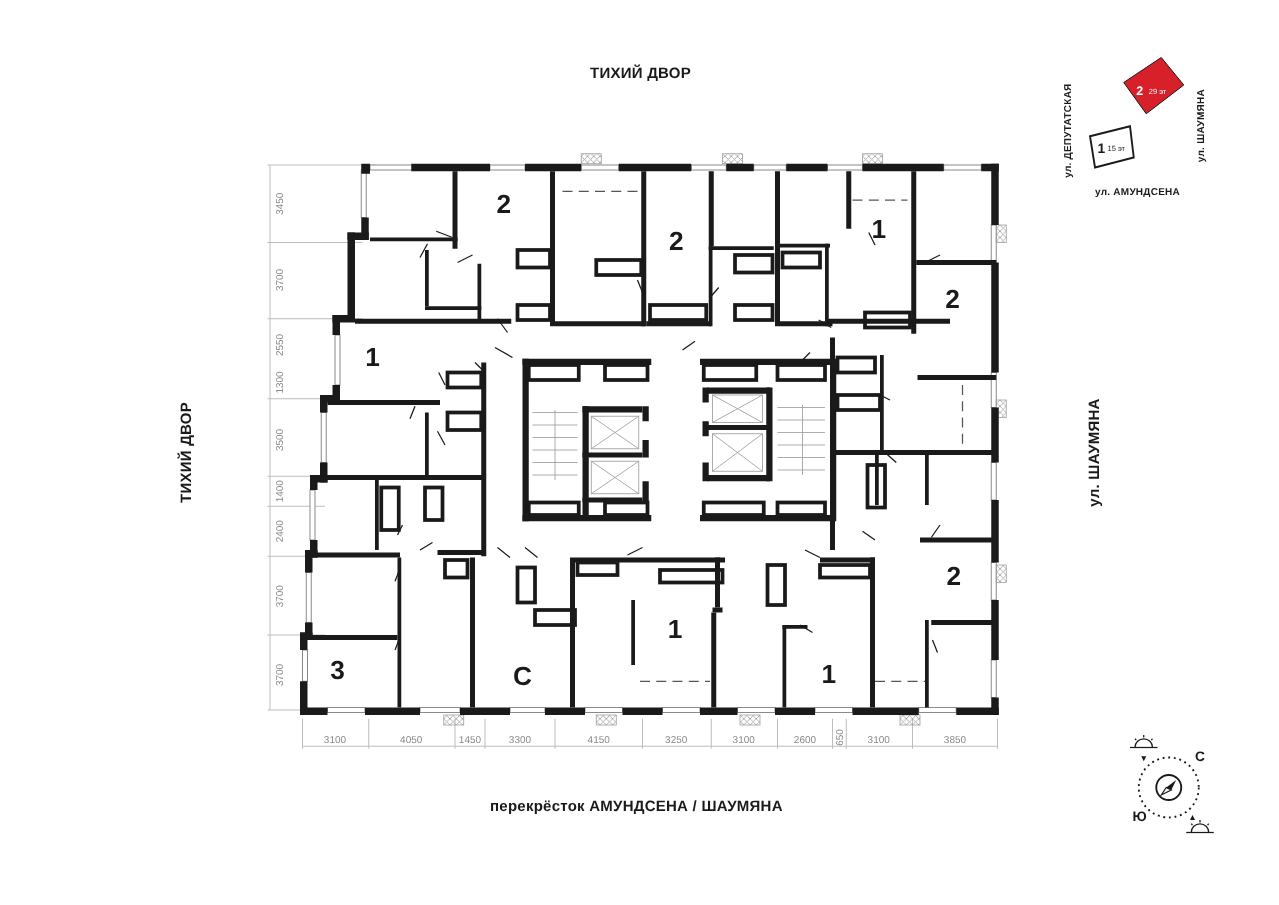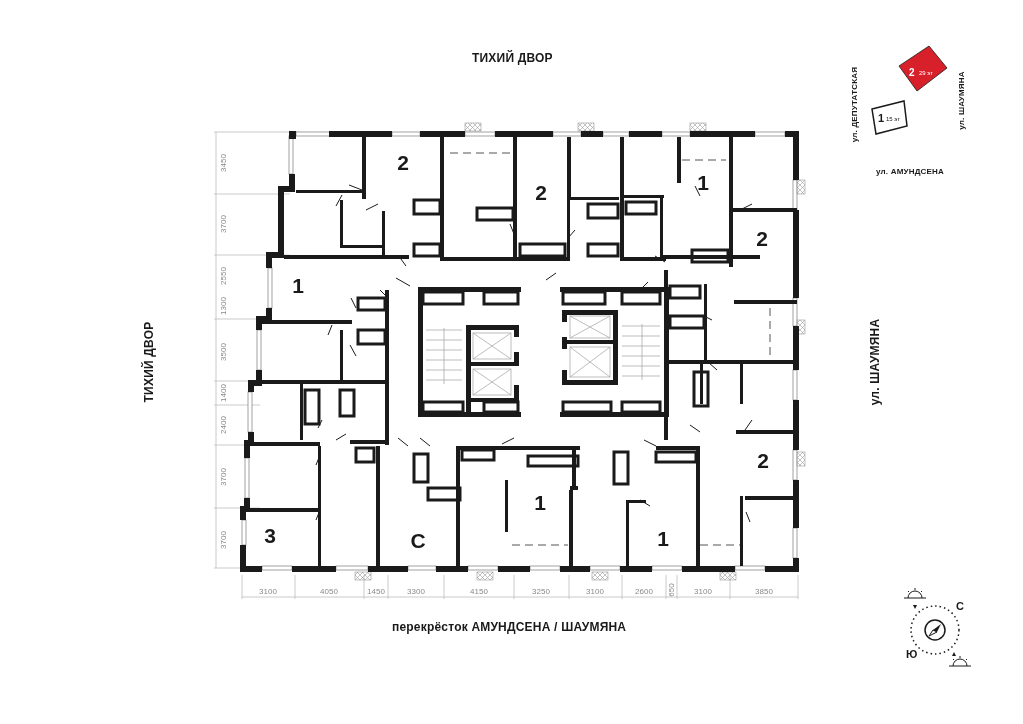--- a/index.html
+++ b/index.html
@@ -14,25 +14,25 @@
 </style>
 </head>
 <body>
 
 <div class="lbl" style="left:472px; top:51px;">ТИХИЙ ДВОР</div>
 
 <div class="lbl rot-ccw" style="left:104px; top:355px; width:90px; text-align:center;">ТИХИЙ ДВОР</div>
 
 <div class="lbl rot-ccw" style="left:830px; top:355px; width:90px; text-align:center;">ул. ШАУМЯНА</div>
 
-<div class="lbl" style="left:392px; top:620px;">перекрёсток АМУНДСЕНА / ШАУМЯНА</div>
+<div class="lbl" style="left:392px; top:638px;">перекрёсток АМУНДСЕНА / ШАУМЯНА</div>
 
 <div class="lbl rot-ccw" style="left:809px; top:100px; width:90px; text-align:center; font-size:8px;">ул. ДЕПУТАТСКАЯ</div>
 <div class="lbl rot-ccw" style="left:926px; top:96px; width:70px; text-align:center; font-size:8px;">ул. ШАУМЯНА</div>
-<div class="lbl" style="left:876px; top:167px; font-size:8px;">ул. АМУНДСЕНА</div>
+<div class="lbl" style="left:876px; top:149px; font-size:8px;">ул. АМУНДСЕНА</div>
 
 <div class="lbl" style="left:956px; top:600px; font-size:11px;">С</div>
 <div class="lbl" style="left:906px; top:648px; font-size:11px;">Ю</div>
 
 <svg id="plan" width="1023" height="724" viewBox="0 0 1023 724">
   <defs>
     <pattern id="hatch" width="5" height="5" patternUnits="userSpaceOnUse">
       <path d="M0 0 L5 5 M5 0 L0 5" stroke="#9a9a9a" stroke-width="0.6"></path>
     </pattern>
   </defs>

